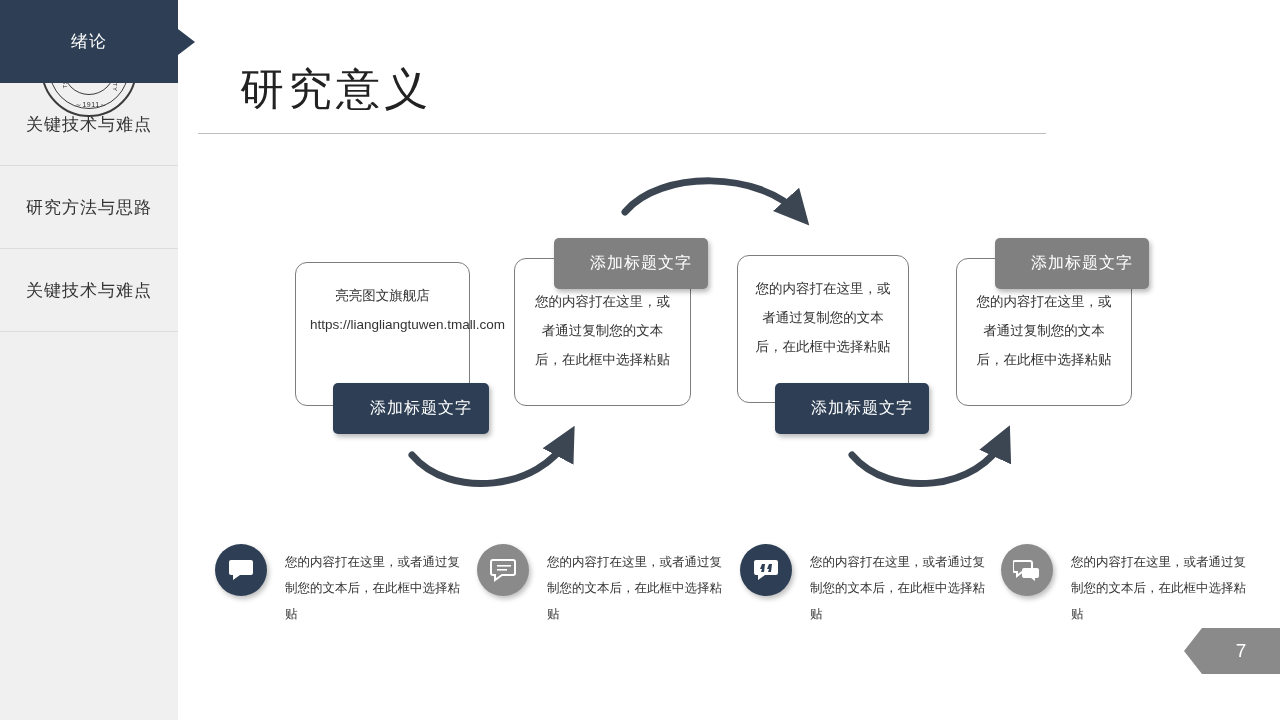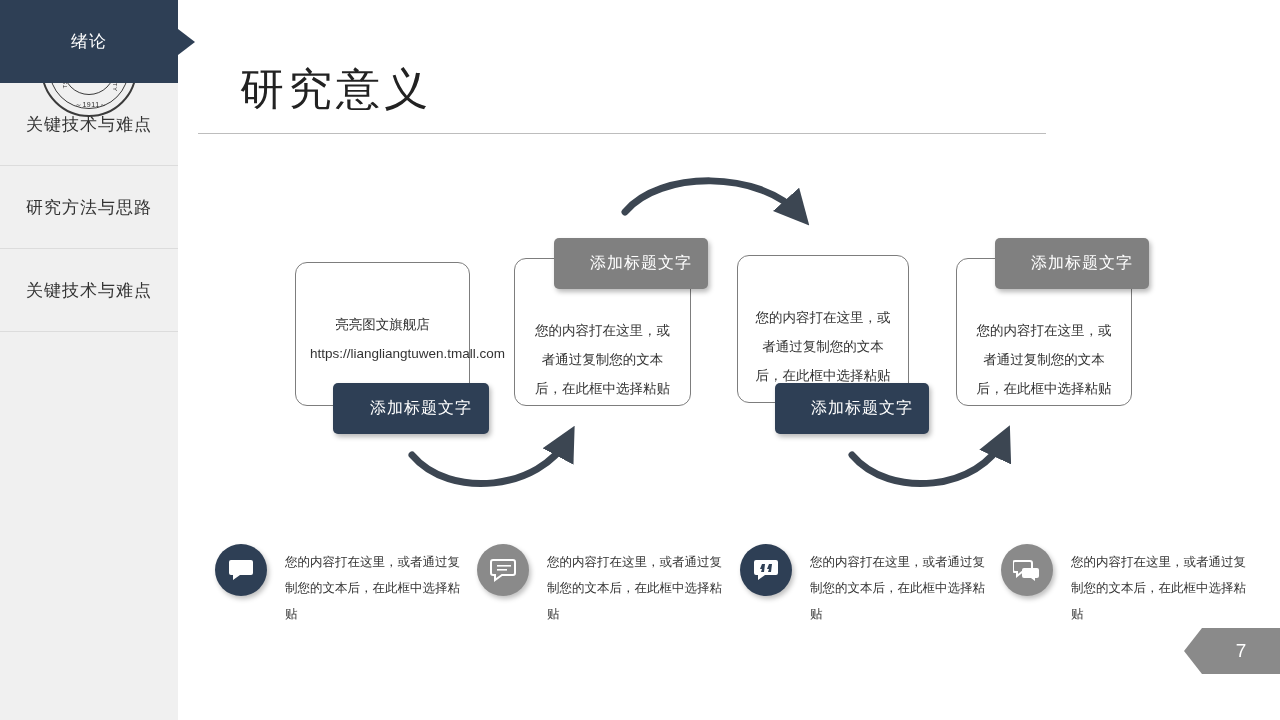--- a/index.html
+++ b/index.html
@@ -109,21 +109,21 @@
     border: 1px solid #7d7d7d;
     border-radius: 12px;
     background: #ffffff;
     color: #333333;
     font-size: 13.5px;
     line-height: 29px;
     text-align: center;
     padding: 18px 14px 0 14px;
   }
   .card.narrow { padding-top: 28px; }
-  .card-text { display: block; margin-top: 29px; }
+  .card-text { display: block; }
 
   .tag {
     position: absolute;
     border-radius: 5px;
     font-size: 16px;
     color: #ffffff;
     display: flex; align-items: center; justify-content: center;
     letter-spacing: 1px;
     box-shadow: 2px 3px 5px rgba(0,0,0,0.28);
     padding-left: 20px;

